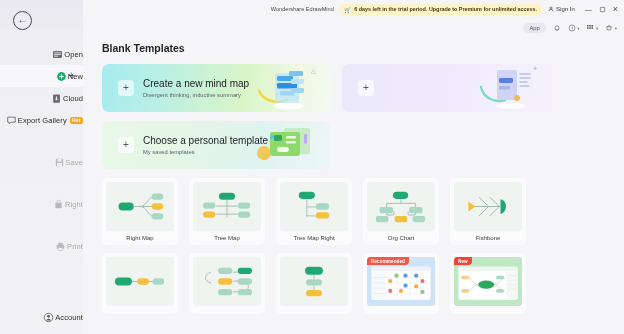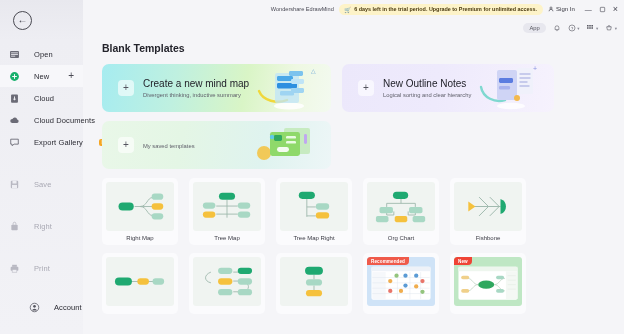--- a/index.html
+++ b/index.html
@@ -23,39 +23,40 @@
   .back-btn {
     width: 19px; height: 19px; border-radius: 50%;
     border: 1.1px solid #4a4a52;
     display: flex; align-items: center; justify-content: center;
     color: #3a3a42; font-size: 10px; line-height: 1;
     background: transparent; cursor: pointer;
   }
   .nav-list { padding-top: 3px; }
   .nav-item {
     height: 22px; display: flex; align-items: center;
-    padding-left: 9px; gap: 14px;
+    padding-left: 9px; gap: 1px;
     font-size: 7.5px; color: #2b2b33; position: relative;
     cursor: pointer;
+    justify-content: flex-end;
   }
   .nav-item.active { background: #f7f7fa; }
   .nav-item.dim { color: #a9a9b4; margin-top: 20px; }
   .nav-ico { width: 11px; height: 11px; flex: 0 0 11px; display:flex; align-items:center; justify-content:center; }
   .nav-ico svg { display:block; }
   .nav-label { white-space: nowrap; letter-spacing: .1px; }
   .nav-plus {
     position: absolute; right: 9px; top: 50%; transform: translateY(-50%);
     font-size: 10px; color: #4b4b55; line-height: 1;
   }
   .hot-badge {
     background: #f5a623; color: #fff; font-size: 4.6px;
     border-radius: 2px; padding: 1px 2.5px; margin-left: 2px;
     font-weight: bold; letter-spacing: .2px;
   }
-  .nav-bottom { margin-top: auto; padding-bottom: 16px; margin-left: 20px; }
+  .nav-bottom { margin-top: auto; padding-bottom: 6px; margin-left: 20px; }
 
   
   .right { flex: 1 1 auto; display: flex; flex-direction: column; background: #f5f5f8; min-width:0; }
 
   
   .titlebar {
     height: 18px; display: flex; align-items: center;
     justify-content: flex-end; gap: 5px; padding-right: 6px;
     background: #f5f5f8; flex: 0 0 18px;
   }
@@ -169,28 +170,20 @@
         <span class="nav-ico">
           <svg width="11" height="11" viewBox="0 0 16 16">
               <rect x="3" y="2" width="10" height="12" rx="1.3" fill="#6b6b76"></rect>
               <rect x="7.3" y="5" width="1.4" height="5" fill="#eeeef3"></rect>
               <path d="M5.6 8.2 L8 10.8 L10.4 8.2 Z" fill="#eeeef3"></path>
             </svg>
         </span>
         <span class="nav-label">Cloud</span>
       </div>
 
-      <div class="nav-item">
-        <span class="nav-ico">
-          <svg width="11" height="11" viewBox="0 0 16 16">
-              <path d="M4.4 11.6h7.3a2.5 2.5 0 0 0 .2-4.96A3.6 3.6 0 0 0 5 5.9a2.85 2.85 0 0 0-.6 5.7z" fill="#6b6b76"></path>
-            </svg>
-        </span>
-        <span class="nav-label">Cloud Documents</span>
-      </div>
 
       <div class="nav-item">
         <span class="nav-ico">
           <svg width="11" height="11" viewBox="0 0 16 16">
               <path d="M2.5 3.2h11v7.2h-6L4.4 12.6v-2.2H2.5z" fill="none" stroke="#6b6b76" stroke-width="1.3"></path>
             </svg>
         </span>
         <span class="nav-label">Export Gallery</span>
         <span class="hot-badge">Hot</span>
       </div>
@@ -336,24 +329,20 @@
                 <rect x="16" y="10" width="13" height="5" rx="1.4" fill="#bfe4f7"></rect>
                 <rect x="16" y="19" width="13" height="5" rx="1.4" fill="#9fd4f2"></rect>
               </g>
               <text x="62" y="8" font-size="6" fill="#6aa6d8">△</text>
             </svg>
           </div>
         </div>
 
         <div class="big-card card-b">
           <div class="plus-box">+</div>
-          <div class="card-txt">
-            <div class="card-title">New Outline Notes</div>
-            <div class="card-sub">Logical sorting and clear hierarchy</div>
-          </div>
           <div class="card-art">
             <svg width="68" height="46" viewBox="0 0 68 46">
               <path d="M8 22c2 11 14 16 24 13" fill="none" stroke="#7fd8d0" stroke-width="2.4" stroke-linecap="round"></path>
               <ellipse cx="38" cy="41" rx="14" ry="3.2" fill="#ffffff" opacity=".8"></ellipse>
               <rect x="24" y="5" width="20" height="30" rx="2" fill="#cfd4f5"></rect>
               <rect x="26" y="13" width="14" height="5" rx="1.4" fill="#5b7ce0"></rect>
               <rect x="26" y="21" width="11" height="3.4" rx="1.2" fill="#aab3ee"></rect>
               <rect x="44" y="3" width="16" height="26" rx="1.6" fill="#f0f1fb"></rect>
               <g stroke="#b9bfe8" stroke-width="1.4" stroke-linecap="round">
                 <path d="M47 9h10M47 13h10M47 17h7M47 21h9"></path>
@@ -362,20 +351,21 @@
               <circle cx="44" cy="33" r="3" fill="#f3b94e"></circle>
             </svg>
           </div>
         </div>
       </div>
 
       <div class="card-row">
         <div class="big-card card-c">
           <div class="plus-box">+</div>
           <div class="card-txt">
+            <div class="card-title">Choose a personal template</div>
             <div class="card-sub">My saved templates</div>
           </div>
           <div class="card-art">
             <svg width="72" height="44" viewBox="0 0 72 44">
               <circle cx="16" cy="30" r="7" fill="#f5c13d" opacity=".85"></circle>
               <rect x="36" y="5" width="26" height="26" rx="2" fill="#bfe8b4" opacity=".8"></rect>
               <rect x="22" y="9" width="30" height="24" rx="2.4" fill="#8fd96a"></rect>
               <rect x="26" y="12" width="8" height="6" rx="1.4" fill="#2fa85f"></rect>
               <g fill="#eafbe2">
                 <rect x="38" y="13" width="10" height="2.6" rx="1.2"></rect>

